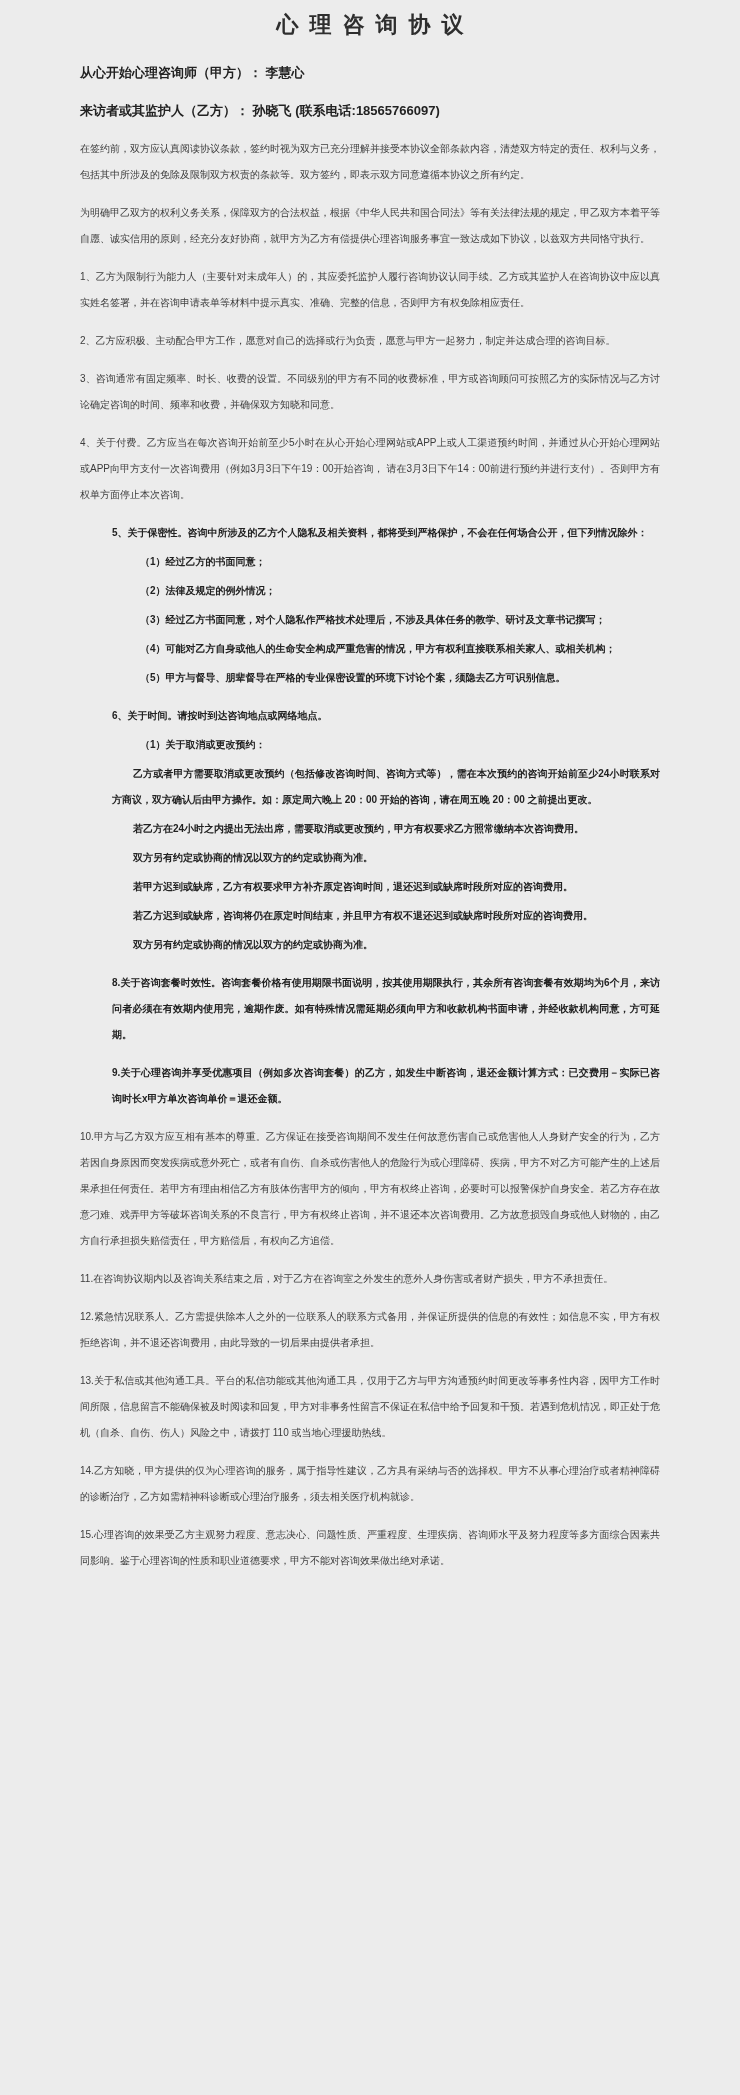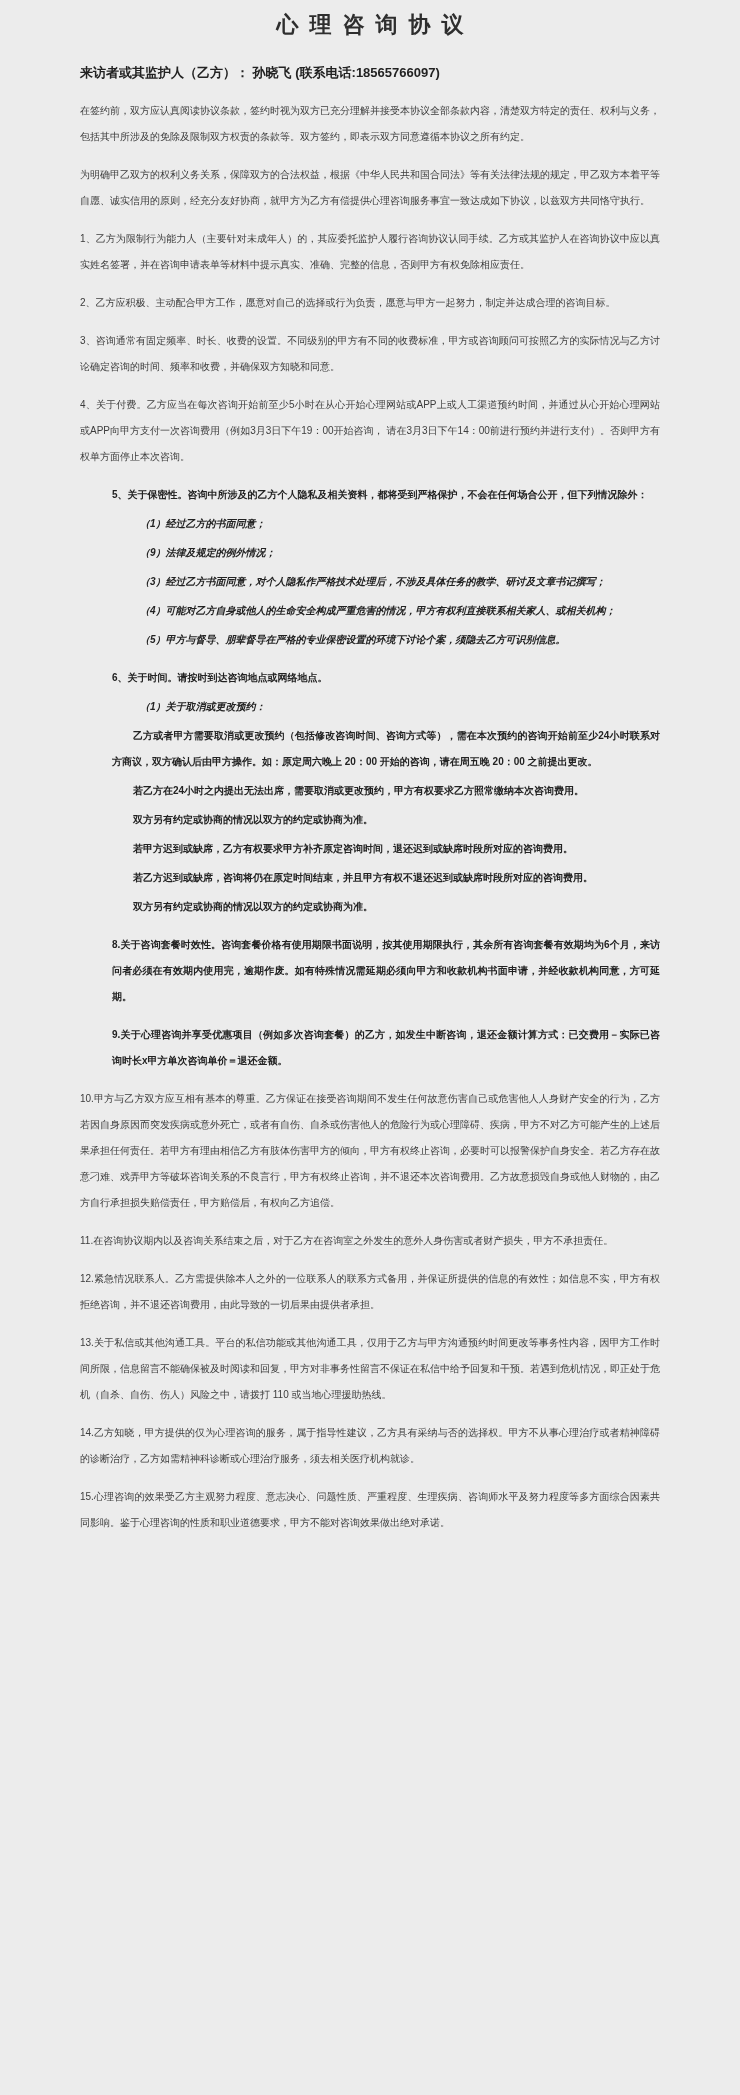--- a/index.html
+++ b/index.html
@@ -34,43 +34,44 @@
     margin:12px 0 0 0;
   }
   .para{
     font-size:10px;
     line-height:26px;
     margin:12px 0 0 0;
     text-align:justify;
   }
   .bold{ font-weight:bold; color:#222;margin-left:32px; }
   .tight{ margin-top:3px; }
-  .lvl1{ padding-left:28px;font-style:italic; }
+  .lvl1{ padding-left:28px; }
   .lvl2{ text-indent:21px; }
 </style>
 </head>
 <body>
 
 <div class="page">
 
   <h1 class="title">心理咨询协议</h1>
 
+  <p class="party">从心开始心理咨询师（甲方）： 李慧心</p>
   <p class="party">来访者或其监护人（乙方）： 孙晓飞 (联系电话:18565766097)</p>
 
   <p class="para">在签约前，双方应认真阅读协议条款，签约时视为双方已充分理解并接受本协议全部条款内容，清楚双方特定的责任、权利与义务，包括其中所涉及的免除及限制双方权责的条款等。双方签约，即表示双方同意遵循本协议之所有约定。</p>
   <p class="para">为明确甲乙双方的权利义务关系，保障双方的合法权益，根据《中华人民共和国合同法》等有关法律法规的规定，甲乙双方本着平等自愿、诚实信用的原则，经充分友好协商，就甲方为乙方有偿提供心理咨询服务事宜一致达成如下协议，以兹双方共同恪守执行。</p>
 
   <p class="para">1、乙方为限制行为能力人（主要针对未成年人）的，其应委托监护人履行咨询协议认同手续。乙方或其监护人在咨询协议中应以真实姓名签署，并在咨询申请表单等材料中提示真实、准确、完整的信息，否则甲方有权免除相应责任。</p>
   <p class="para">2、乙方应积极、主动配合甲方工作，愿意对自己的选择或行为负责，愿意与甲方一起努力，制定并达成合理的咨询目标。</p>
   <p class="para">3、咨询通常有固定频率、时长、收费的设置。不同级别的甲方有不同的收费标准，甲方或咨询顾问可按照乙方的实际情况与乙方讨论确定咨询的时间、频率和收费，并确保双方知晓和同意。</p>
   <p class="para">4、关于付费。乙方应当在每次咨询开始前至少5小时在从心开始心理网站或APP上或人工渠道预约时间，并通过从心开始心理网站或APP向甲方支付一次咨询费用（例如3月3日下午19：00开始咨询， 请在3月3日下午14：00前进行预约并进行支付）。否则甲方有权单方面停止本次咨询。</p>
 
   <p class="para bold">5、关于保密性。咨询中所涉及的乙方个人隐私及相关资料，都将受到严格保护，不会在任何场合公开，但下列情况除外：</p>
   <p class="para bold lvl1 tight">（1）经过乙方的书面同意；</p>
-  <p class="para bold lvl1 tight">（9）法律及规定的例外情况；</p>
+  <p class="para bold lvl1 tight">（2）法律及规定的例外情况；</p>
   <p class="para bold lvl1 tight">（3）经过乙方书面同意，对个人隐私作严格技术处理后，不涉及具体任务的教学、研讨及文章书记撰写；</p>
   <p class="para bold lvl1 tight">（4）可能对乙方自身或他人的生命安全构成严重危害的情况，甲方有权利直接联系相关家人、或相关机构；</p>
   <p class="para bold lvl1 tight">（5）甲方与督导、朋辈督导在严格的专业保密设置的环境下讨论个案，须隐去乙方可识别信息。</p>
 
   <p class="para bold">6、关于时间。请按时到达咨询地点或网络地点。</p>
   <p class="para bold lvl1 tight">（1）关于取消或更改预约：</p>
   <p class="para bold lvl2 tight">乙方或者甲方需要取消或更改预约（包括修改咨询时间、咨询方式等），需在本次预约的咨询开始前至少24小时联系对方商议，双方确认后由甲方操作。如：原定周六晚上 20：00 开始的咨询，请在周五晚 20：00 之前提出更改。</p>
   <p class="para bold lvl2 tight">若乙方在24小时之内提出无法出席，需要取消或更改预约，甲方有权要求乙方照常缴纳本次咨询费用。</p>
   <p class="para bold lvl2 tight">双方另有约定或协商的情况以双方的约定或协商为准。</p>
   <p class="para bold lvl2 tight">若甲方迟到或缺席，乙方有权要求甲方补齐原定咨询时间，退还迟到或缺席时段所对应的咨询费用。</p>

